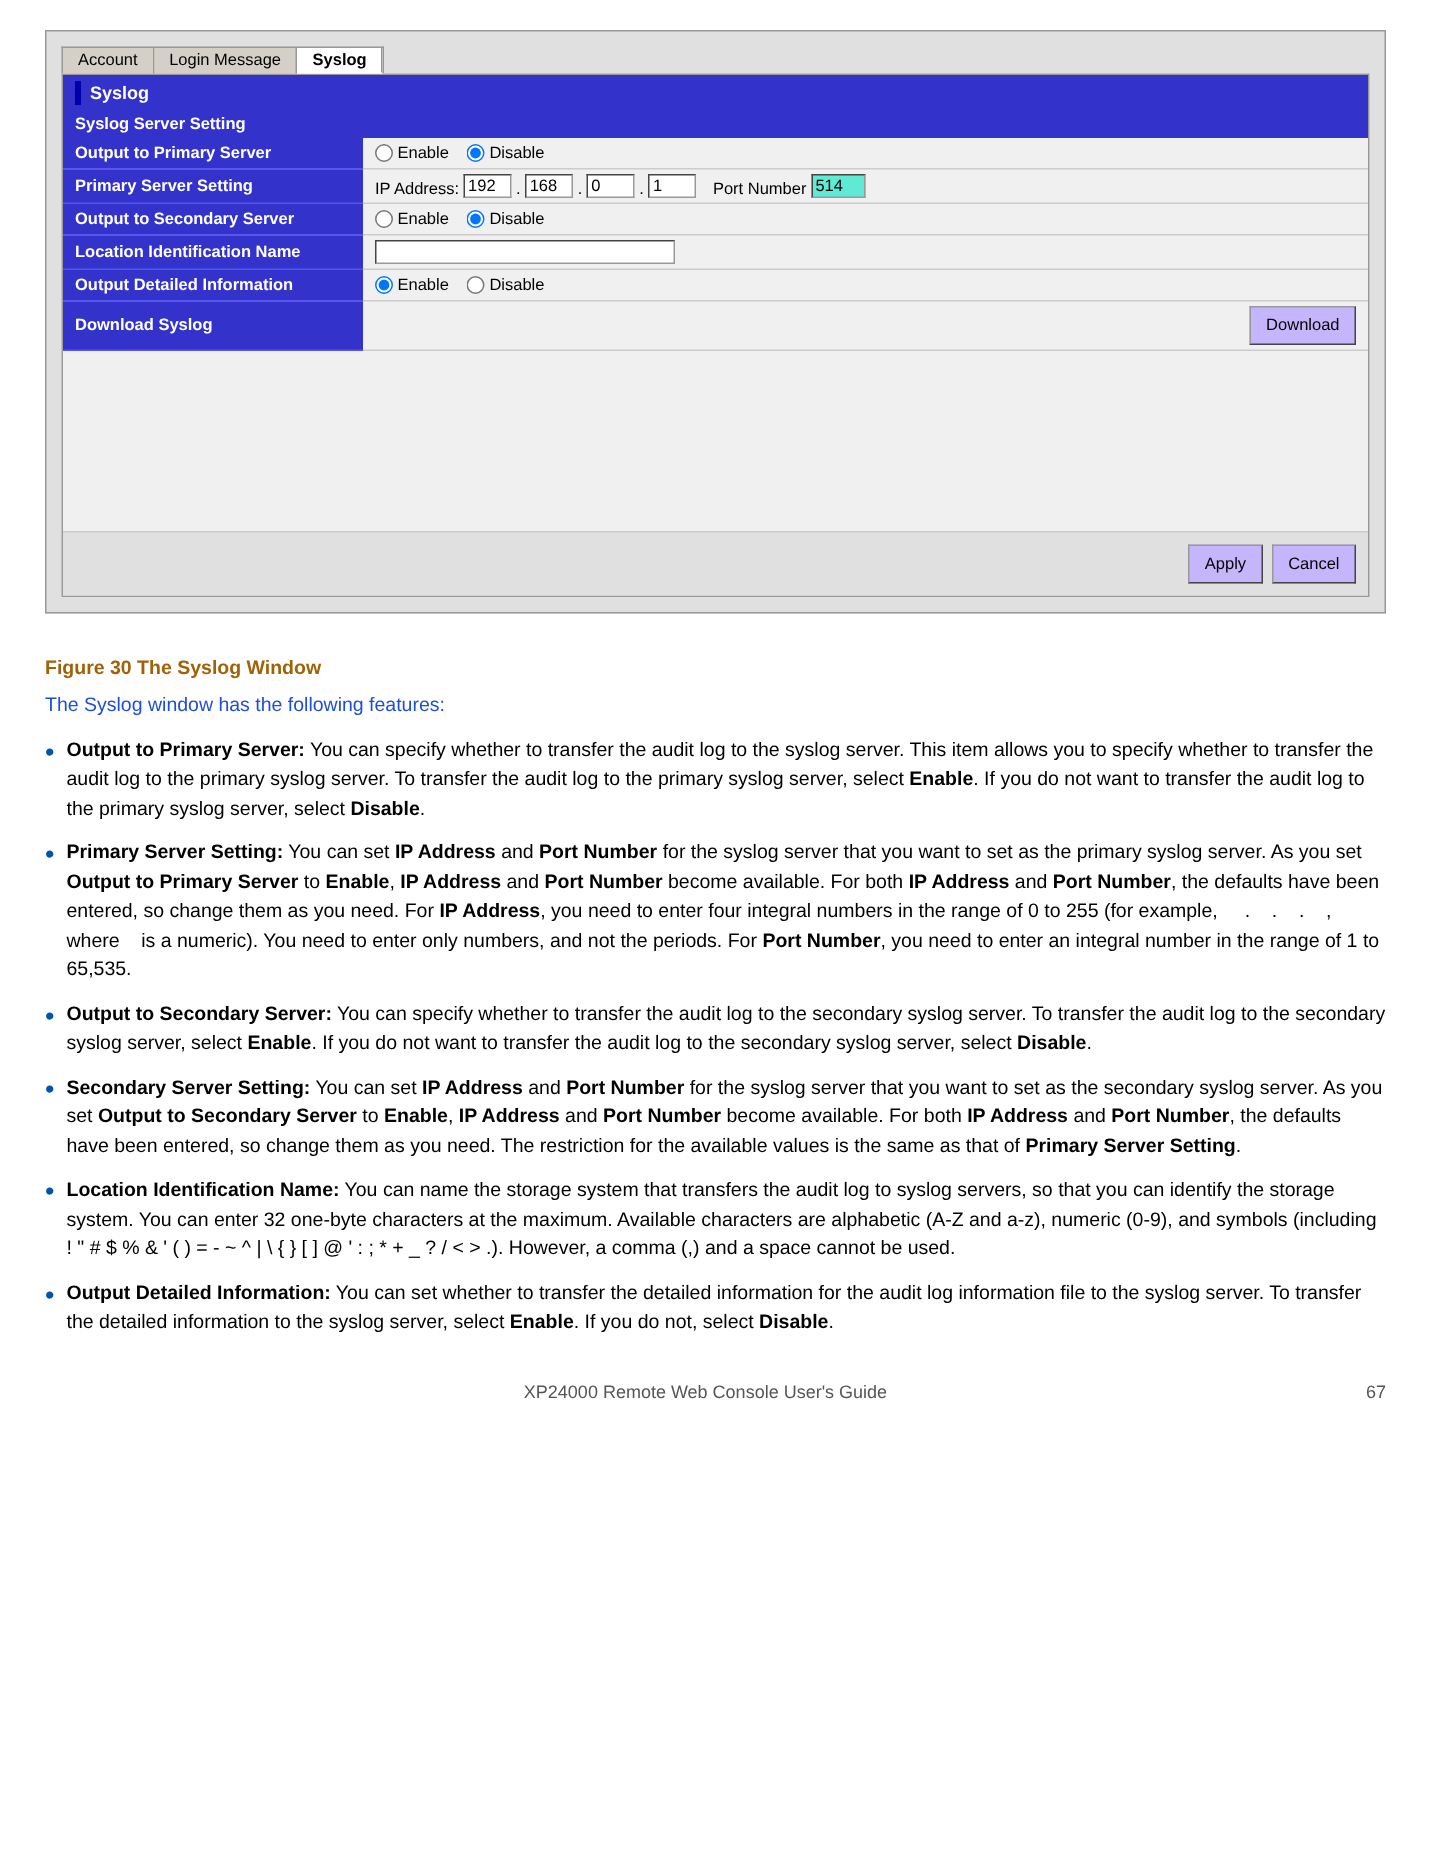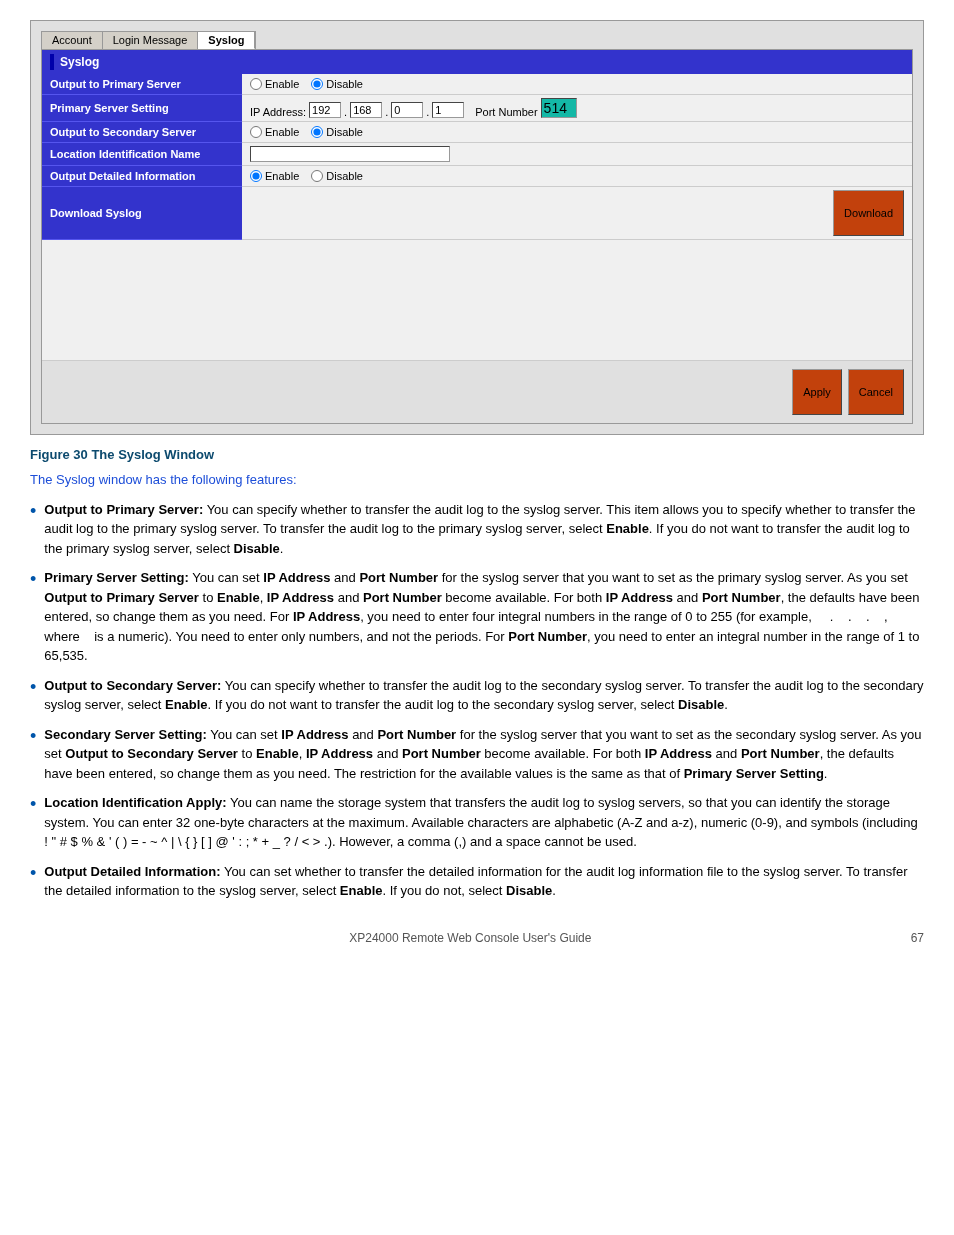--- a/index.html
+++ b/index.html
@@ -10,21 +10,21 @@
       color: #000;
       padding: 20px 30px;
       width: 954px;
     }
 
     
     .screenshot-area {
       border: 1px solid #999;
       background: #e0e0e0;
       padding: 10px;
-      margin-bottom: 12px;
+      margin-bottom: 28px;
     }
 
     
     .tab-bar {
       display: flex;
       gap: 0;
       margin-bottom: 0;
       background: #d4d0c8;
       border: 1px solid #999;
       border-bottom: none;
@@ -134,58 +134,58 @@
       font-size: 11px;
       border: 1px inset #999;
       padding: 1px 2px;
       background: #fff;
     }
     .ip-sep {
       font-size: 11px;
     }
     .port-input {
       width: 36px;
-      font-size: 14px;
+      font-size: 11px;
       border: 1px inset #999;
       padding: 1px 2px;
-      background: #14b8a6;
+      background: #5eead4;
     }
 
     
     .text-input-field {
       width: 200px;
       font-size: 11px;
       border: 1px inset #999;
       padding: 1px 2px;
       background: #fff;
     }
 
     
     .btn {
-      padding: 16px 10px;
-      font-size: 11px;
-      background: #c2410c;
+      padding: 6px 10px;
+      font-size: 11px;
+      background: #c4b5fd;
       border: 1px outset #999;
       cursor: pointer;
       text-align: right;
     }
 
     
     .bottom-bar {
       display: flex;
       justify-content: flex-end;
       gap: 6px;
       padding: 8px 8px;
       background: #e0e0e0;
       border-top: 1px solid #ccc;
     }
 
     
     .figure-caption {
-      color: #0c4a6e;
+      color: #a16207;
       font-weight: bold;
       font-size: 13px;
       margin-bottom: 8px;
     }
 
     
     .body-text {
       font-size: 13px;
       color: #1d4ed8;
       margin-bottom: 10px;
@@ -251,20 +251,23 @@
   <div class="panel">
 
     <div class="panel-header">
       <div class="panel-header-bar"></div>
       <span>Syslog</span>
     </div>
 
     <table class="settings-table">
       <tbody>
 
+        <tr class="section-header-row">
+          <td colspan="2">Syslog Server Setting</td>
+        </tr>
 
         <tr>
           <td class="label-cell">Output to Primary Server</td>
           <td class="value-cell">
             <div class="radio-group">
               <div class="radio-item">
                 <input type="radio" name="primary" value="Enable" style="">
                 <span>Enable</span>
               </div>
               <div class="radio-item">
@@ -387,21 +390,21 @@
     <span class="bullet-dot">•</span>
     <span class="bullet-text">
       <strong>Secondary Server Setting:</strong>
       You can set <strong>IP Address</strong> and <strong>Port Number</strong> for the syslog server that you want to set as the secondary syslog server. As you set <strong>Output to Secondary Server</strong> to <strong>Enable</strong>, <strong>IP Address</strong> and <strong>Port Number</strong> become available. For both <strong>IP Address</strong> and <strong>Port Number</strong>, the defaults have been entered, so change them as you need. The restriction for the available values is the same as that of <strong>Primary Server Setting</strong>.
     </span>
   </li>
 
   <li>
     <span class="bullet-dot">•</span>
     <span class="bullet-text">
-      <strong>Location Identification Apply:</strong>
+      <strong>Location Identification Name:</strong>
       You can name the storage system that transfers the audit log to syslog servers, so that you can identify the storage system. You can enter 32 one-byte characters at the maximum. Available characters are alphabetic (A-Z and a-z), numeric (0-9), and symbols (including ! " # $ % &amp; ' ( ) = - ~ ^ | \ { } [ ] @ ' : ; * + _ ? / &lt; &gt; .). However, a comma (,) and a space cannot be used.
     </span>
   </li>
 
   <li>
     <span class="bullet-dot">•</span>
     <span class="bullet-text">
       <strong>Output Detailed Information:</strong>
       You can set whether to transfer the detailed information for the audit log information file to the syslog server. To transfer the detailed information to the syslog server, select <strong>Enable</strong>. If you do not, select <strong>Disable</strong>.
     </span>

